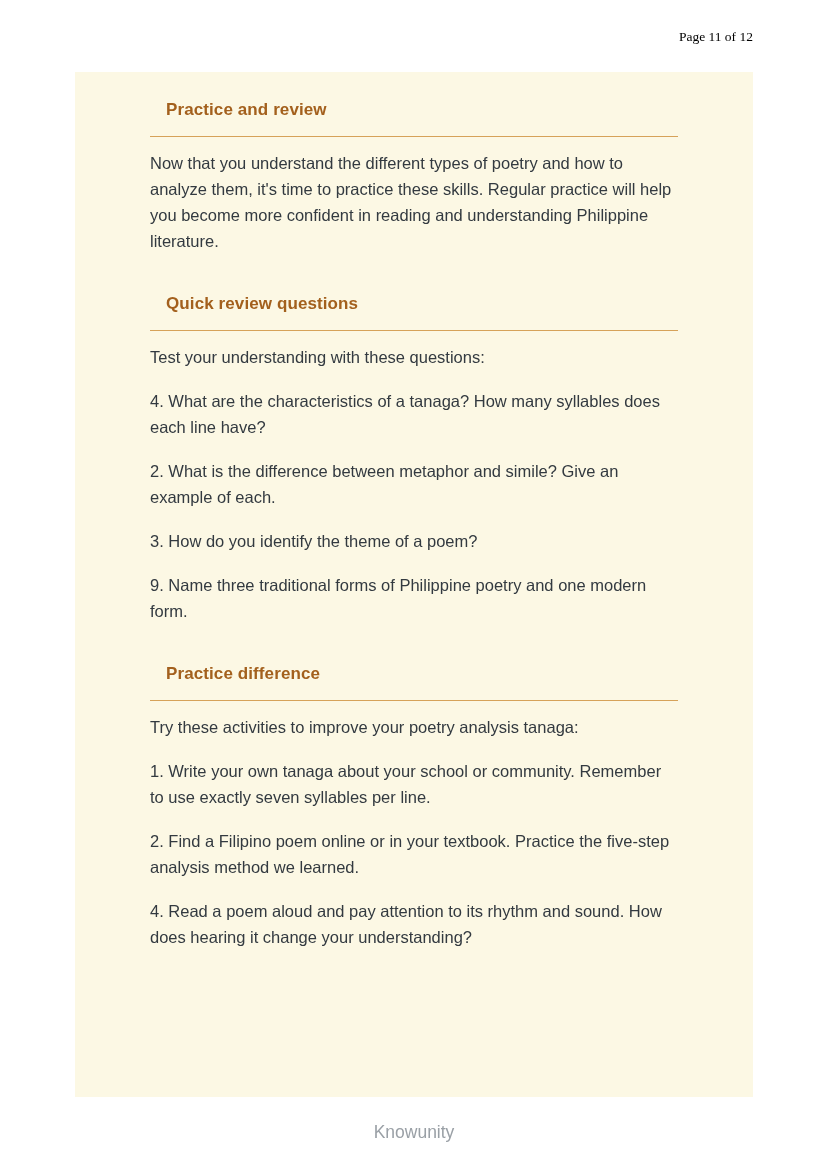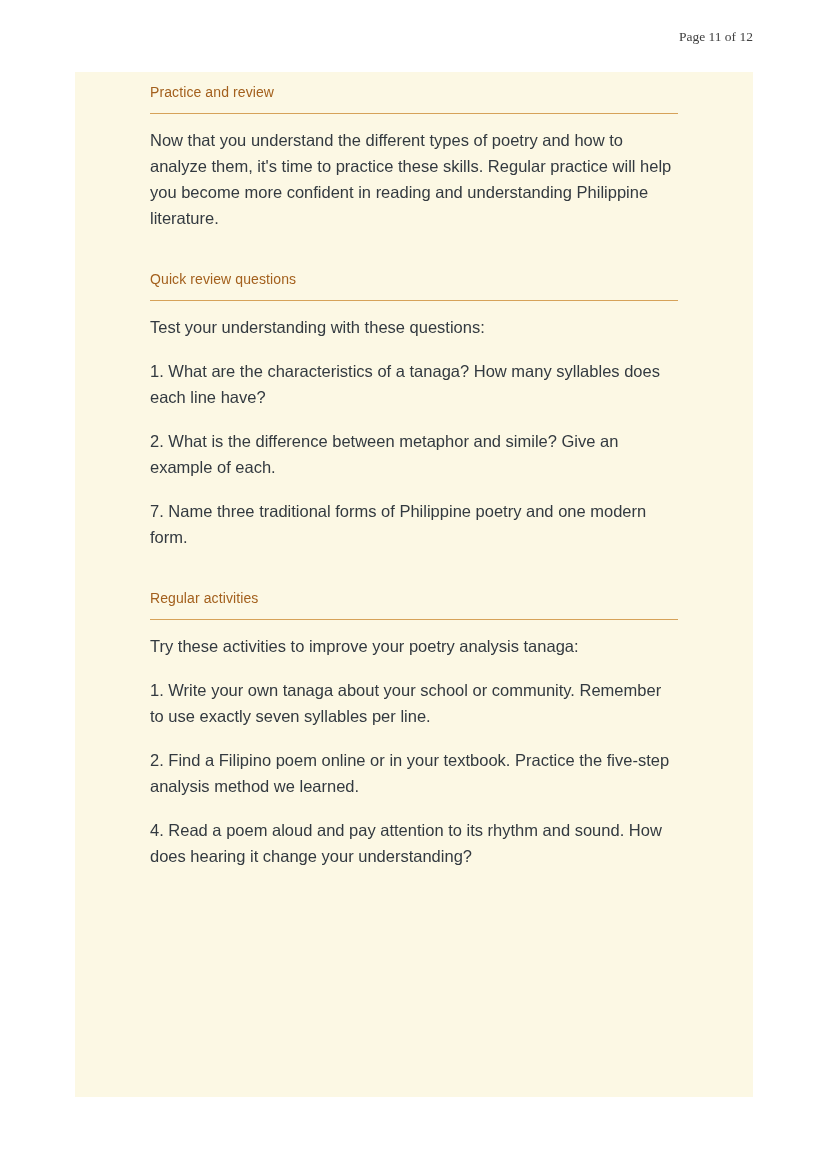--- a/index.html
+++ b/index.html
@@ -16,38 +16,38 @@
     height: 1171px;
     background: #ffffff;
     overflow: hidden;
   }
   .page-number {
     position: absolute;
     top: 29px;
     right: 75px;
     font-family: "Liberation Serif", serif;
     font-size: 13.5px;
-    color: #404040;
+    color: #000000;
   }
   .card {
     position: absolute;
     top: 72px;
     left: 75px;
     width: 678px;
     height: 1025px;
     background: #fcf8e4;
     padding: 12px 75px 50px 75px;
     overflow: hidden;
   }
   section { margin-top: 40px; }
   section:first-child { margin-top: 0; }
   .heading {
-    margin: 0;
-    font-size: 14px;
-    font-weight: 400;
+    margin: 16px;
+    font-size: 17px;
+    font-weight: 700;
     color: #a3601d;
     letter-spacing: 0.1px;
   }
   .rule {
     border: none;
     border-top: 1px solid #d6a259;
     margin: 13px 0 0 0;
     height: 0;
   }
   p {
@@ -79,30 +79,32 @@
     <section>
       <h2 class="heading">Practice and review</h2>
       <hr class="rule">
       <p>Now that you understand the different types of poetry and how to analyze them, it's time to practice these skills. Regular practice will help you become more confident in reading and understanding Philippine literature.</p>
     </section>
 
     <section>
       <h2 class="heading">Quick review questions</h2>
       <hr class="rule">
       <p>Test your understanding with these questions:</p>
-      <p>1. What are the characteristics of a tanaga? How many syllables does each line have?</p>
+      <p>4. What are the characteristics of a tanaga? How many syllables does each line have?</p>
       <p>2. What is the difference between metaphor and simile? Give an example of each.</p>
-      <p>7. Name three traditional forms of Philippine poetry and one modern form.</p>
+      <p>3. How do you identify the theme of a poem?</p>
+      <p>9. Name three traditional forms of Philippine poetry and one modern form.</p>
     </section>
 
     <section>
-      <h2 class="heading">Regular activities</h2>
+      <h2 class="heading">Practice difference</h2>
       <hr class="rule">
       <p>Try these activities to improve your poetry analysis tanaga:</p>
       <p>1. Write your own tanaga about your school or community. Remember to use exactly seven syllables per line.</p>
       <p>2. Find a Filipino poem online or in your textbook. Practice the five-step analysis method we learned.</p>
       <p>4. Read a poem aloud and pay attention to its rhythm and sound. How does hearing it change your understanding?</p>
     </section>
 
   </div>
 
+  <div class="footer">Knowunity</div>
 
 </div>
 
 </body></html>

